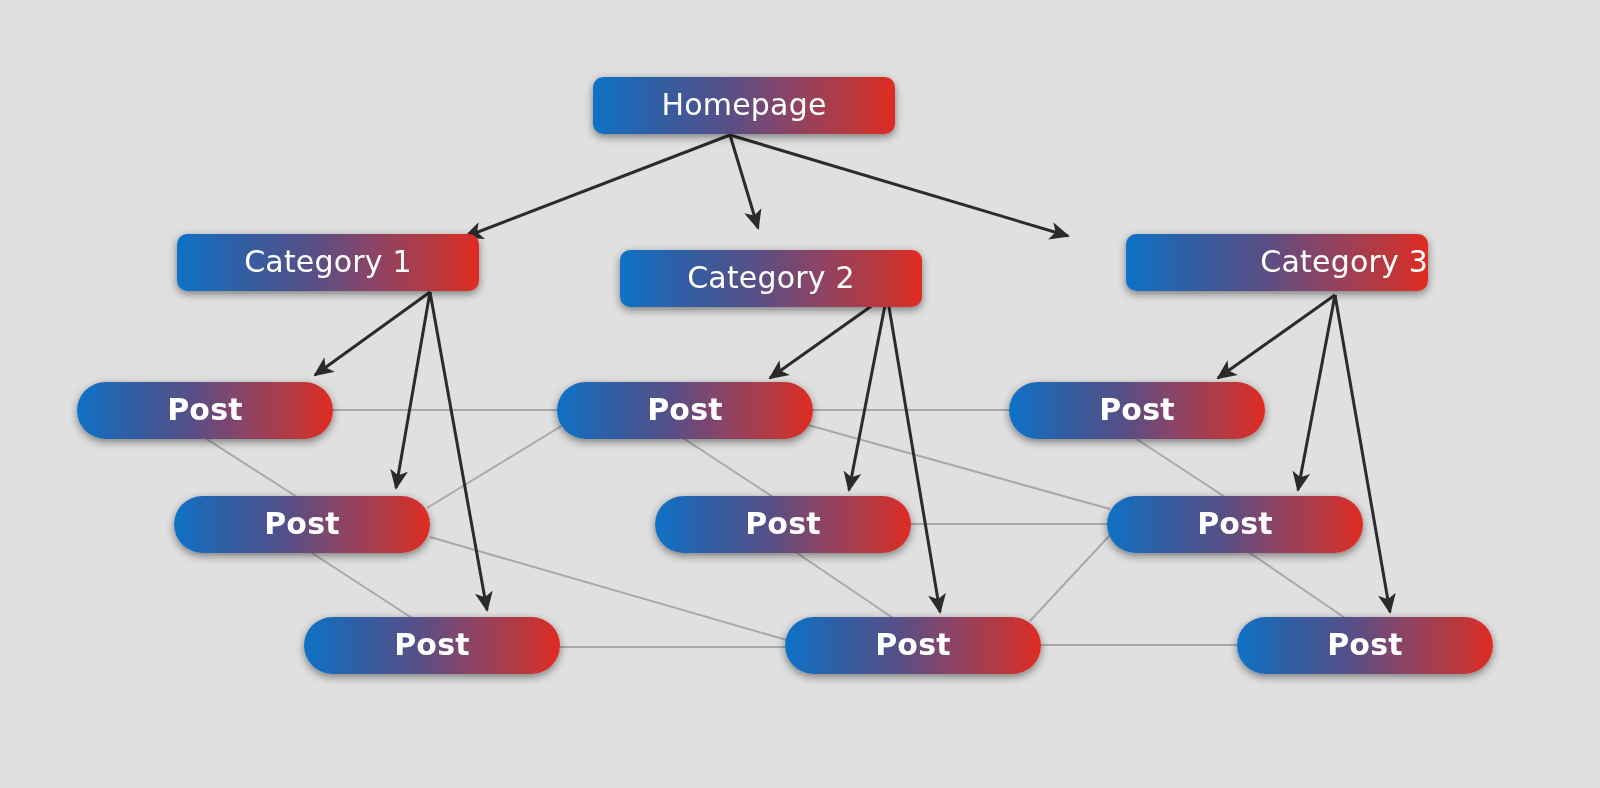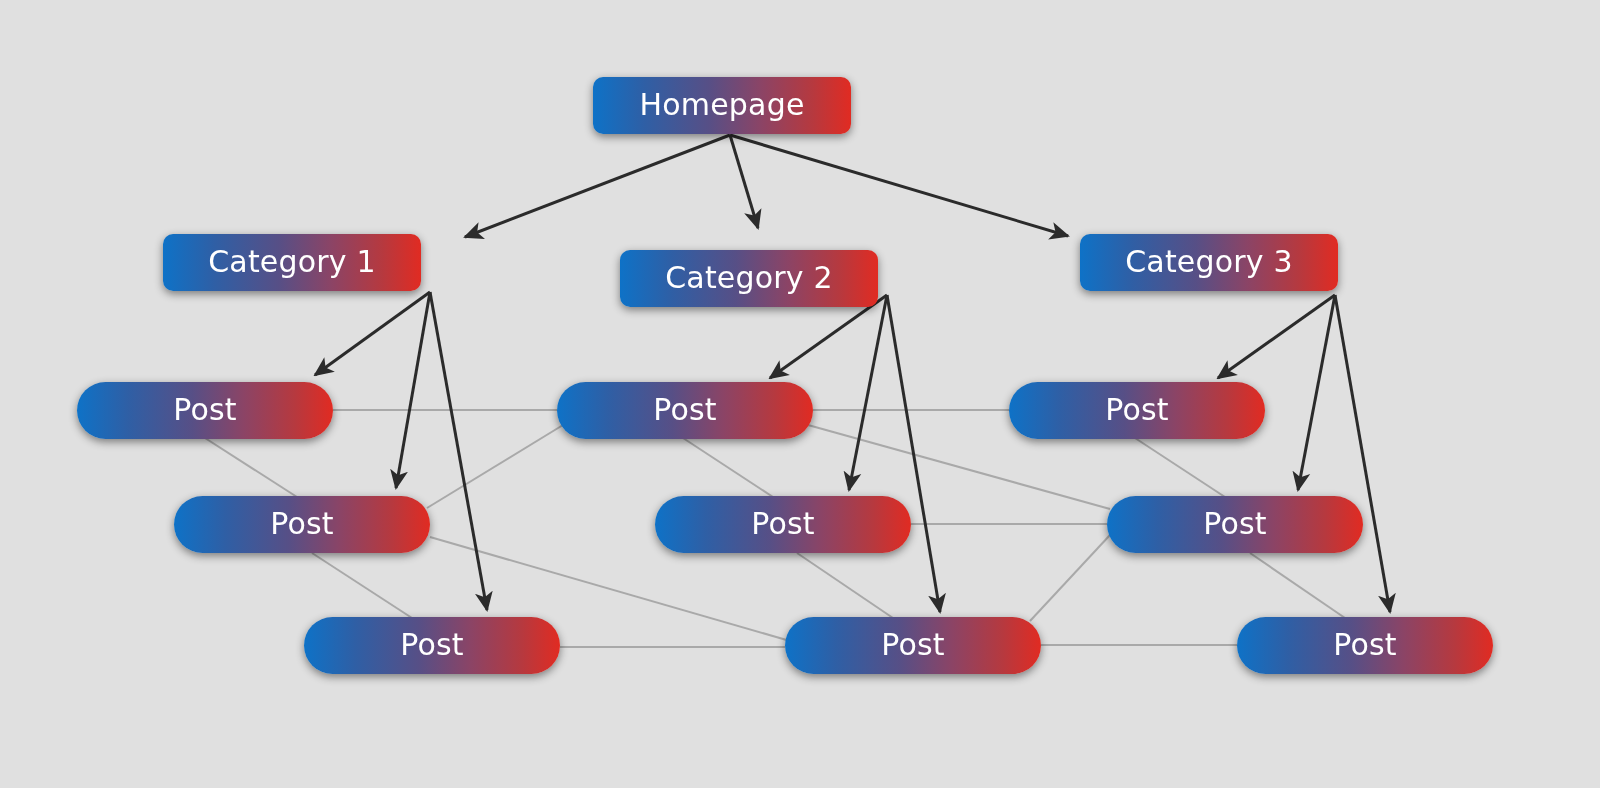--- a/index.html
+++ b/index.html
@@ -28,22 +28,22 @@
     align-items: center;
     justify-content: center;
     color: #ffffff;
     font-size: 30px;
     letter-spacing: 0.2px;
     background: linear-gradient(to right, #0e72c7 0%, #2f5fa5 20%, #574f86 45%, #8b4466 65%, #b6393f 85%, #e12b22 100%);
     box-shadow: 0 3px 9px rgba(0,0,0,0.45);
     box-sizing: border-box;
     white-space: nowrap;
   }
-  .node.rect { border-radius: 10px; width: 258px; }
-  .node.pill { border-radius: 29px; width: 256px; }
+  .node.rect { border-radius: 10px; width: 302px; }
+  .node.pill { border-radius: 29px; width: 256px; font-weight: bold; }
   .node .label { position: relative; top: -1px; }
 </style>
 </head>
 <body>
 
 <svg id="diagram" xmlns="http://www.w3.org/2000/svg" width="1600" height="788" viewBox="0 0 1600 788">
   <defs>
     <marker id="arrowhead" viewBox="0 0 20 20" refX="18" refY="10" markerWidth="20" markerHeight="20" markerUnits="userSpaceOnUse" orient="auto">
       <path d="M0,1 L20,10 L0,19 L5,10 Z" fill="#2b2b2b"></path>
     </marker>
@@ -78,27 +78,27 @@
       <line x1="1335" y1="295" x2="1218" y2="378" stroke="#2b2b2b" stroke-width="3" marker-end="url(#arrowhead)"></line>
       <line x1="1335" y1="295" x2="1298" y2="490" stroke="#2b2b2b" stroke-width="3" marker-end="url(#arrowhead)"></line>
       <line x1="1335" y1="295" x2="1390" y2="612" stroke="#2b2b2b" stroke-width="3" marker-end="url(#arrowhead)"></line>
     </g>
 </svg>
 
 <div class="node rect" id="node-home" style="left:593px; top:77px;">
   <span class="label">Homepage</span>
 </div>
 
-<div class="node rect" id="node-cat1" style="left:163px; top:234px;">
+<div class="node rect" id="node-cat1" style="left:177px; top:234px;">
   <span class="label">Category 1</span>
 </div>
 <div class="node rect" id="node-cat2" style="left:620px; top:250px;">
   <span class="label">Category 2</span>
 </div>
-<div class="node rect" id="node-cat3" style="left:1080px; top:234px;">
+<div class="node rect" id="node-cat3" style="left:1126px; top:234px;justify-content:flex-end;">
   <span class="label">Category 3</span>
 </div>
 
 <div class="node pill" id="node-p1a" style="left:77px; top:382px;">
   <span class="label">Post</span>
 </div>
 <div class="node pill" id="node-p2a" style="left:557px; top:382px;">
   <span class="label">Post</span>
 </div>
 <div class="node pill" id="node-p3a" style="left:1009px; top:382px;">

